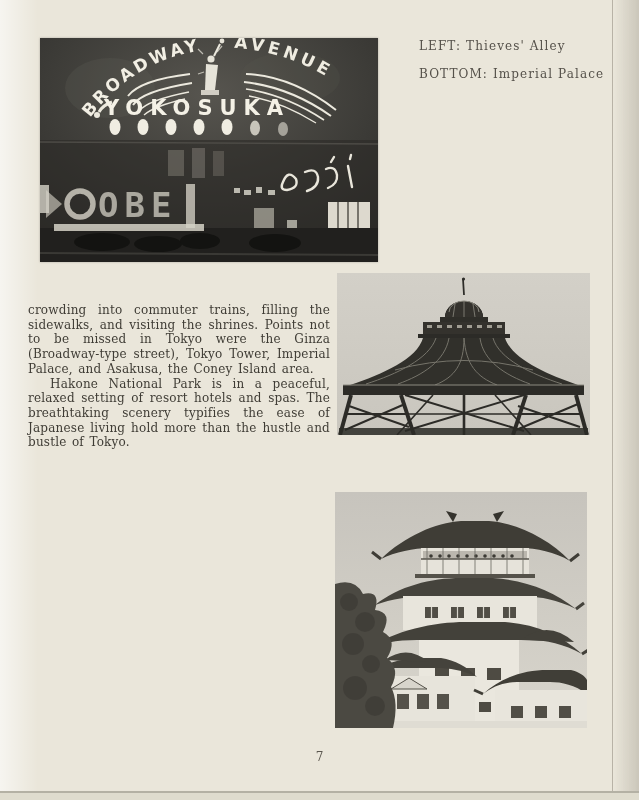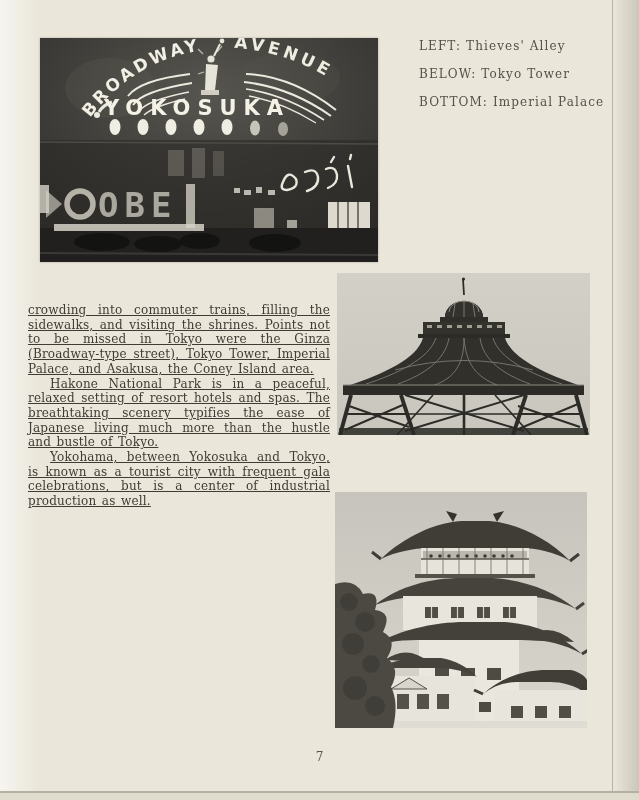--- a/index.html
+++ b/index.html
@@ -22,21 +22,21 @@
   .photo-neon{left:40px;top:38px;width:338px;height:224px;box-shadow:0 0 2px rgba(60,55,45,.35);}
   .photo-tower{left:337px;top:273px;width:253px;height:162px;}
   .photo-castle{left:335px;top:492px;width:252px;height:236px;}
   
   .captions{position:absolute;left:419px;top:32px;width:214px;color:#55514a;}
   .caption-line{font-size:12px;line-height:28px;letter-spacing:1.1px;white-space:nowrap;}
   
   .body-text{position:absolute;left:28px;top:303px;width:302px;
     font-size:12px;line-height:14.7px;letter-spacing:.2px;word-spacing:1.4px;
     color:#3f3c35;text-align:justify;}
-  .body-text p{margin:0;text-indent:22px;text-decoration:underline;}
+  .body-text p{margin:0;text-indent:22px;}
   .body-text p.first{text-indent:0;}
   
   .page-number{position:absolute;left:300px;top:750px;width:40px;text-align:center;
     font-size:12px;color:#5a564e;letter-spacing:1px;}
 </style>
 </head>
 <body>
 
 <div class="page">
 
@@ -143,28 +143,26 @@
           <ellipse cx="160" cy="203" rx="20" ry="8"></ellipse>
           <ellipse cx="235" cy="205" rx="26" ry="9"></ellipse>
         </g>
         <path d="M0,215 L338,217" stroke="#3a3935" stroke-width="2"></path>
       </g>
     </svg>
   </div>
 
   <div class="captions">
     <div class="caption-line">LEFT: Thieves' Alley</div>
-    <div class="caption-line">BELOW: Tokyo Tower</div>
     <div class="caption-line">BOTTOM: Imperial Palace</div>
   </div>
 
   <div class="body-text">
     <p class="first">crowding into commuter trains, filling the sidewalks, and visiting the shrines. Points not to be missed in Tokyo were the Ginza (Broadway-type street), Tokyo Tower, Imperial Palace, and Asakusa, the Coney Island area.</p>
-    <p>Hakone National Park is in a peaceful, relaxed setting of resort hotels and spas. The breathtaking scenery typifies the ease of Japanese living much more than the hustle and bustle of Tokyo.</p>
-    <p>Yokohama, between Yokosuka and Tokyo, is known as a tourist city with frequent gala celebrations, but is a center of industrial production as well.</p>
+    <p>Hakone National Park is in a peaceful, relaxed setting of resort hotels and spas. The breathtaking scenery typifies the ease of Japanese living hold more than the hustle and bustle of Tokyo.</p>
   </div>
 
   <div class="photo photo-tower">
     <svg viewBox="0 0 253 162" preserveAspectRatio="none" xmlns="http://www.w3.org/2000/svg">
       <defs>
         <linearGradient id="skyT" x1="0" y1="0" x2="0" y2="1">
           <stop offset="0%" stop-color="#d3d0c8"></stop>
           <stop offset="100%" stop-color="#c9c6be"></stop>
         </linearGradient>
       </defs>

